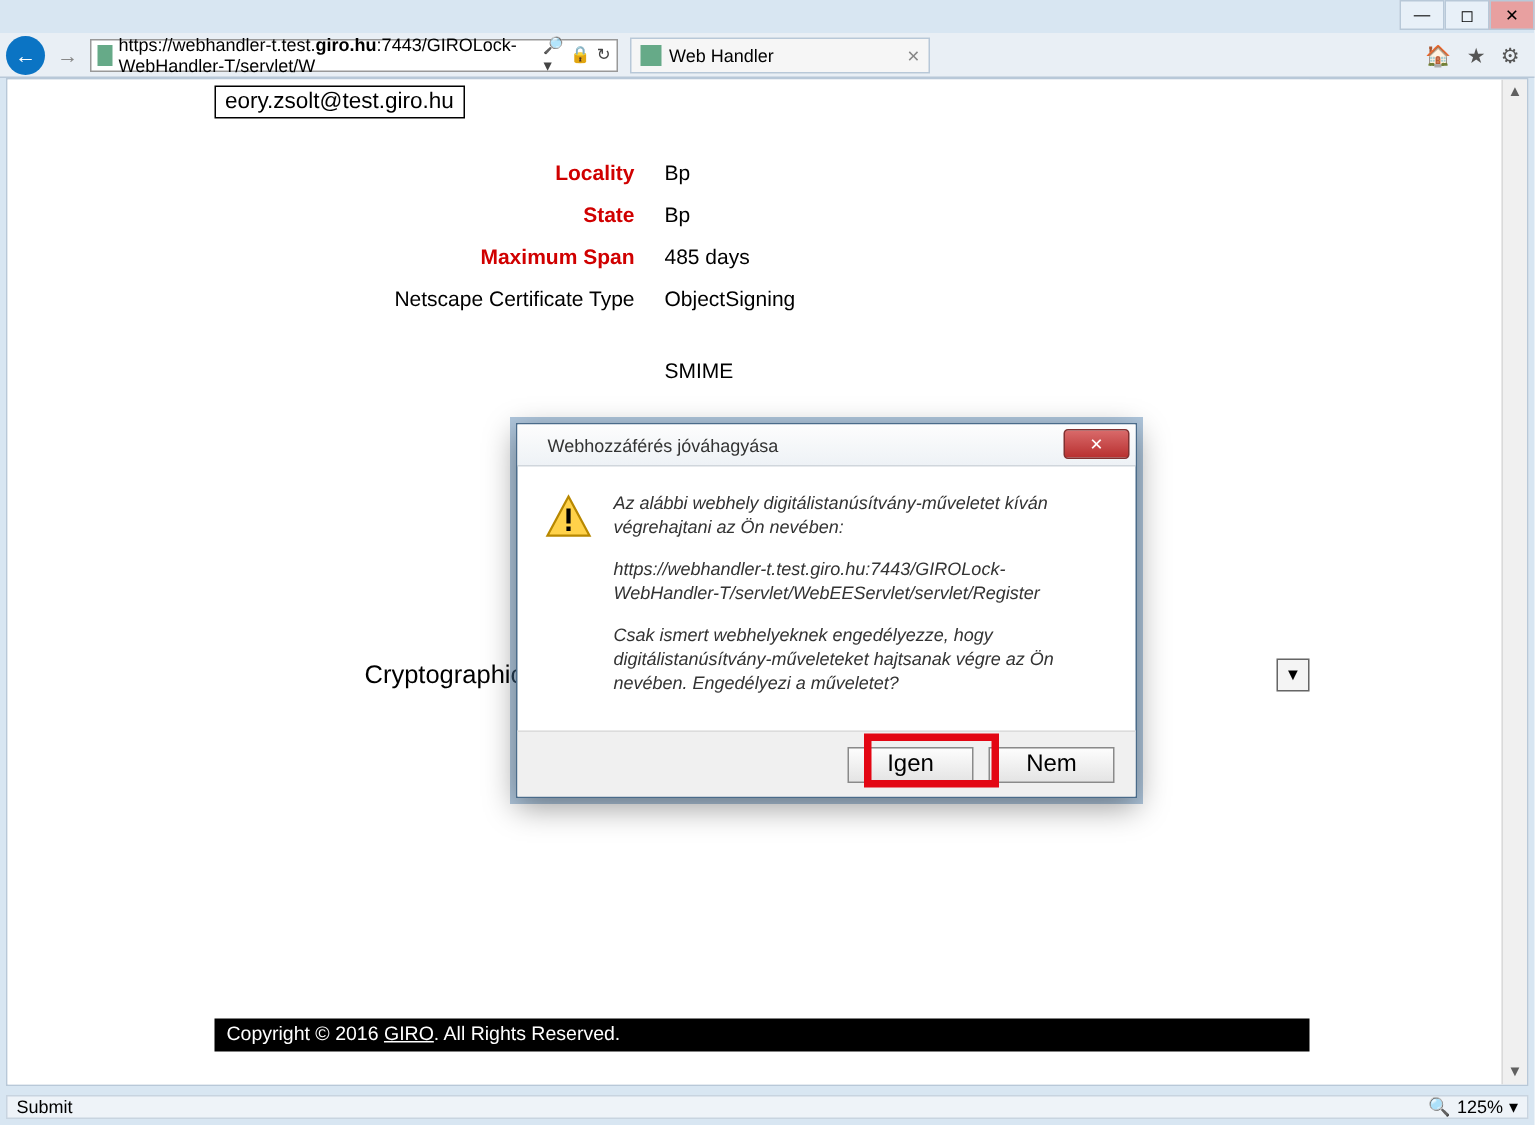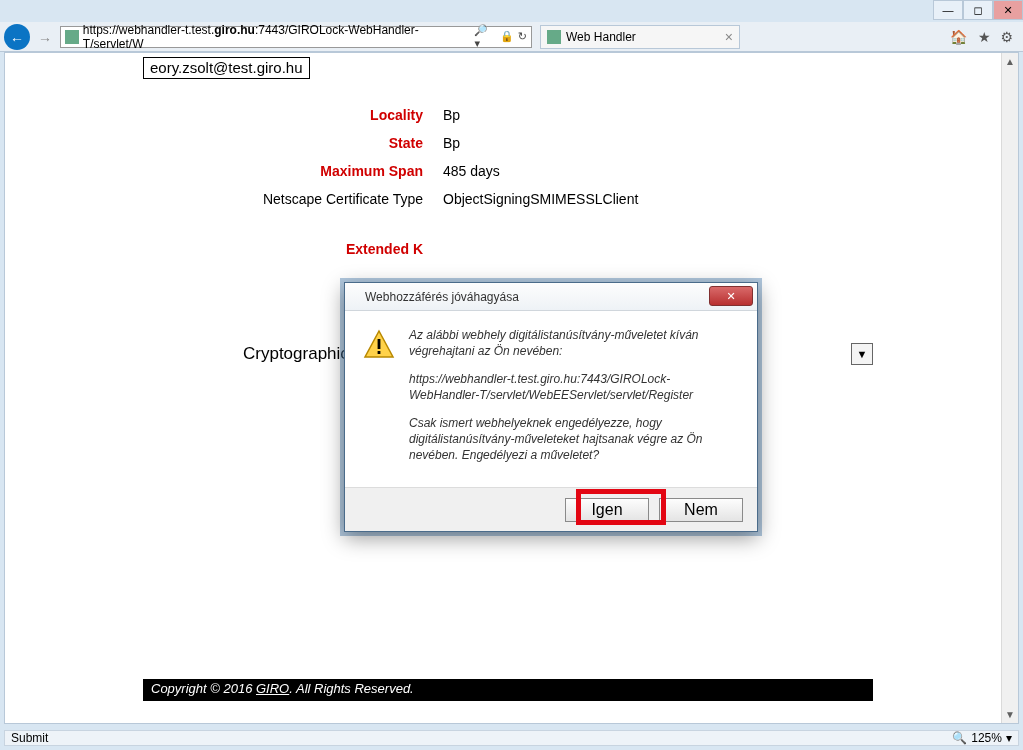--- a/index.html
+++ b/index.html
@@ -8,21 +8,21 @@
   
   .win-chrome { position:absolute; top:0; right:0; display:flex; }
   .chrome-btn { width:30px; height:20px; display:flex; align-items:center; justify-content:center; border:1px solid #b8c8d8; background:#e8f0f8; font-size:11px; }
   .chrome-btn.close { background:#e8a0a0; }
 
   
   .ie-bar { position:absolute; top:22px; left:0; right:0; height:30px; display:flex; align-items:center; background:#e9eff5; border-bottom:1px solid #b8c8d8; padding:0 4px; }
   .nav-btn { width:26px; height:26px; border-radius:50%; display:flex; align-items:center; justify-content:center; margin-right:2px; }
   .back { background:#0b74c4; color:#fff; font-size:14px; }
   .fwd { color:#888; font-size:14px; }
-  .url-bar { flex:0 0 auto; width:472px; height:22px; border:1px solid #999; background:#fff; display:flex; align-items:center; padding:0 4px; font-size:12px; }
+  .url-bar { flex:0 0 auto; width:352px; height:22px; border:1px solid #999; background:#fff; display:flex; align-items:center; padding:0 4px; font-size:12px; }
   .url-icon { width:14px; height:14px; background:#6a8; margin-right:4px; display:inline-block; }
   .url-text b { font-weight:bold; }
   .url-right { margin-left:auto; font-size:11px; color:#444; display:flex; align-items:center; gap:4px;}
   .lock { font-size:11px; }
   .tab { margin-left:8px; width:200px; height:24px; border:1px solid #b8c8d8; background:#f6f6f6; display:flex; align-items:center; padding:0 6px; font-size:12px; position:relative; }
   .tab-icon { width:14px; height:14px; background:#6a8; margin-right:5px; display:inline-block; }
   .tab-close { position:absolute; right:6px; color:#888; font-size:14px; }
   .ie-right-icons { margin-left:auto; display:flex; gap:10px; color:#555; font-size:14px; padding-right:6px;}
 
   
@@ -35,27 +35,27 @@
   .page { position:absolute; left:0; right:17px; top:0; bottom:0; background:#fff; }
   .content-col { position:absolute; left:138px; width:730px; top:0; bottom:22px; background:#fff; }
 
   
   .row { display:flex; padding:4px 0; font-size:14px; line-height:20px; }
   .label { width:300px; text-align:right; padding-right:20px; }
   .label.red { color:#d00000; font-weight:bold; }
   .value { flex:1; color:#000; }
   .boxed { border:1.5px solid #000; padding:0 6px; display:inline-block; font-size:15px; }
 
-  .multi { display:flex; flex-direction:row; }
+  .multi { display:flex; flex-direction:column;gap:28px; }
 
   .crypto-row { margin-top:80px; display:flex; align-items:center; }
   .crypto-label { font-size:17px; padding-left:100px; }
   .select { margin-left:auto; width:22px; height:22px; border:1px solid #666; display:flex; align-items:center; justify-content:center; font-size:11px; background:#f4f4f4;}
 
-  .footer { position:absolute; bottom:0; left:0; right:0; height:22px; background:#000; color:#fff; font-size:13px; padding:2px 8px;font-style:italic; }
+  .footer { position:absolute; bottom:0; left:0; right:0; height:22px; background:#000; color:#fff; font-size:13px; padding:2px 8px; }
   .footer a { color:#fff; text-decoration:underline; }
 
   
   .status-bar { position:absolute; bottom:4px; left:4px; right:4px; height:16px; background:#eef3f8; border:1px solid #c8d4e0; display:flex; align-items:center; font-size:12px; padding:0 6px;}
   .status-zoom { margin-left:auto; display:flex; align-items:center; gap:4px; }
 
   
   .dialog { position:absolute; left:344px; top:282px; width:414px; background:#fff; border:1px solid #4a6b8a; box-shadow:0 6px 20px rgba(0,0,0,0.4), 0 0 0 4px rgba(80,130,180,0.45); }
   .dlg-title { height:28px; background:linear-gradient(#fdfdfd,#eef2f6); border-bottom:1px solid #d0d6dc; display:flex; align-items:center; padding:0 20px; font-size:12px; color:#333; position:relative;}
   .dlg-close { position:absolute; right:4px; top:3px; width:44px; height:20px; background:linear-gradient(#d96a6a,#b83030); border:1px solid #803030; border-radius:3px; color:#fff; display:flex; align-items:center; justify-content:center; font-size:11px;}

